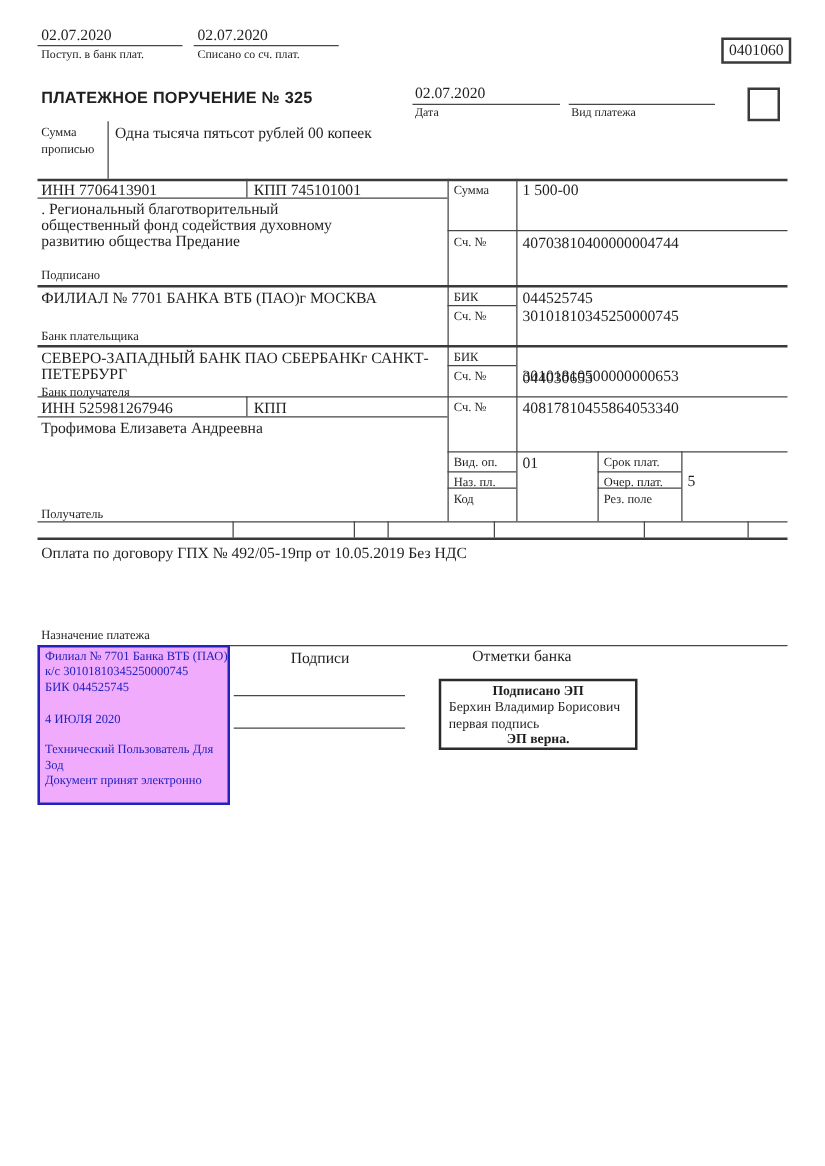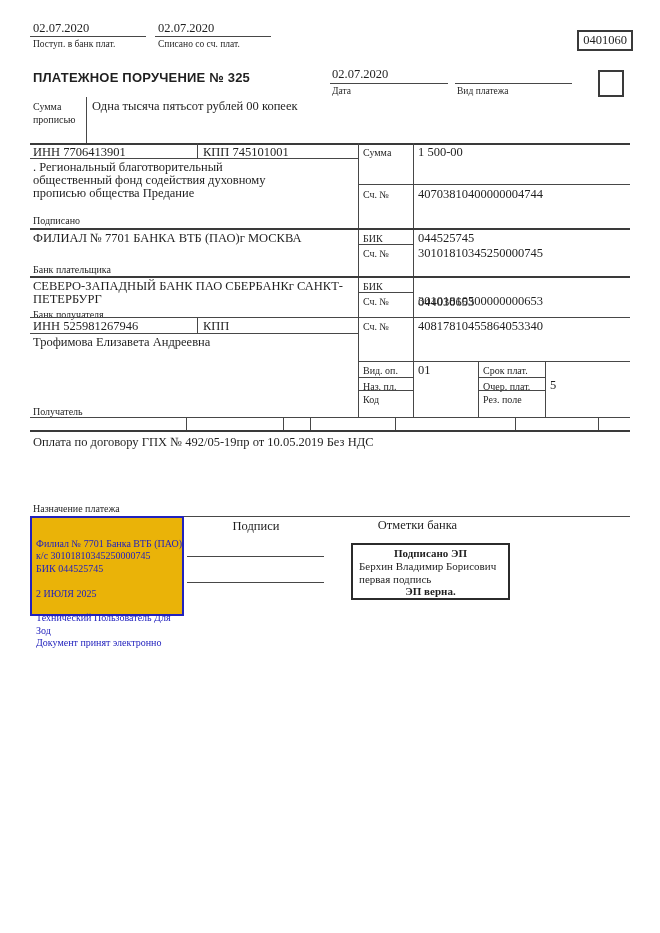--- a/index.html
+++ b/index.html
@@ -13,23 +13,23 @@
   .i{}
   .ctr{text-align:center;}
   .hl{position:absolute;height:1px;background:#474747;}
   .hl2{position:absolute;height:2px;background:#3a3a3a;}
   .vl{position:absolute;width:1px;background:#474747;}
   .title{font-family:"Liberation Sans","DejaVu Sans",sans-serif;font-weight:bold;font-size:13px;letter-spacing:.2px;}
   .codebox{position:absolute;box-sizing:border-box;border:2px solid #3a3a3a;text-align:center;
            font-size:12.5px;line-height:17px;}
   .chkbox{position:absolute;box-sizing:border-box;border:2px solid #3a3a3a;background:#fff;}
   .wraplbl{white-space:normal;line-height:13px;}
-  .stamp{position:absolute;box-sizing:border-box;left:30px;top:516px;width:154px;height:100px;
-         border:2px solid #2222bd;background:#eab308;color:#2222bd;font-size:10px;line-height:12.4px;
-         padding:20px 4px;}
+  .stamp{position:absolute;box-sizing:border-box;left:30px;top:516px;width:154px;height:128px;
+         border:2px solid #2222bd;background:#f0abfc;color:#2222bd;font-size:10px;line-height:12.4px;
+         padding:2px 4px;}
   .stamp div{min-height:12.4px;white-space:nowrap;}
   .esign{position:absolute;box-sizing:border-box;left:351px;top:543px;width:159px;height:57px;
          border:2px solid #2b2b2b;background:#fff;font-size:11px;line-height:12.8px;padding:2px 0;}
   .esign div{white-space:nowrap;}
   .esign .pad{padding-left:6px;}
 </style>
 </head>
 <body>
 
 <div class="page">
@@ -60,21 +60,21 @@
   <div class="vl" style="left:358px;top:143px;height:274px"></div>
   <div class="vl" style="left:413px;top:143px;height:274px"></div>
 
   <div class="vl" style="left:197px;top:143px;height:15px"></div>
   <div class="abs v" style="left:33px;top:146px">ИНН 7706413901</div>
   <div class="abs v" style="left:203px;top:146px">КПП 745101001</div>
   <div class="hl" style="left:30px;top:158px;width:328px"></div>
 
   <div class="abs v" style="left:33px;top:174px">общественный фонд содействия духовному</div>
   <div class="abs v" style="left:33px;top:161px">. Региональный благотворительный</div>
-  <div class="abs v" style="left:33px;top:187px">прописью общества Предание</div>
+  <div class="abs v" style="left:33px;top:187px">развитию общества Предание</div>
   <div class="abs lb" style="left:33px;top:215px">Подписано</div>
 
   <div class="abs lb" style="left:363px;top:147px">Сумма</div>
   <div class="abs v" style="left:418px;top:146px">1 500-00</div>
   <div class="hl" style="left:358px;top:184px;width:272px"></div>
   <div class="abs lb" style="left:363px;top:189px">Сч. №</div>
   <div class="abs v" style="left:418px;top:188px">40703810400000004744</div>
 
   <div class="hl2" style="left:30px;top:228px;width:600px"></div>
   <div class="abs v" style="left:33px;top:232px">ФИЛИАЛ № 7701 БАНКА ВТБ (ПАО)г МОСКВА</div>
@@ -144,20 +144,20 @@
     <div class="pad">Берхин Владимир Борисович</div>
     <div class="pad i">первая подпись</div>
     <div class="b ctr">ЭП верна.</div>
   </div>
 
   <div class="stamp">
     <div>Филиал № 7701 Банка ВТБ (ПАО)</div>
     <div>к/с 30101810345250000745</div>
     <div>БИК 044525745</div>
     <div></div>
-    <div>2 ИЮЛЯ 2025</div>
+    <div>4 ИЮЛЯ 2020</div>
     <div></div>
     <div>Технический Пользователь Для</div>
     <div>Зод</div>
     <div>Документ принят электронно</div>
   </div>
 
 </div>
 
 </body></html>

